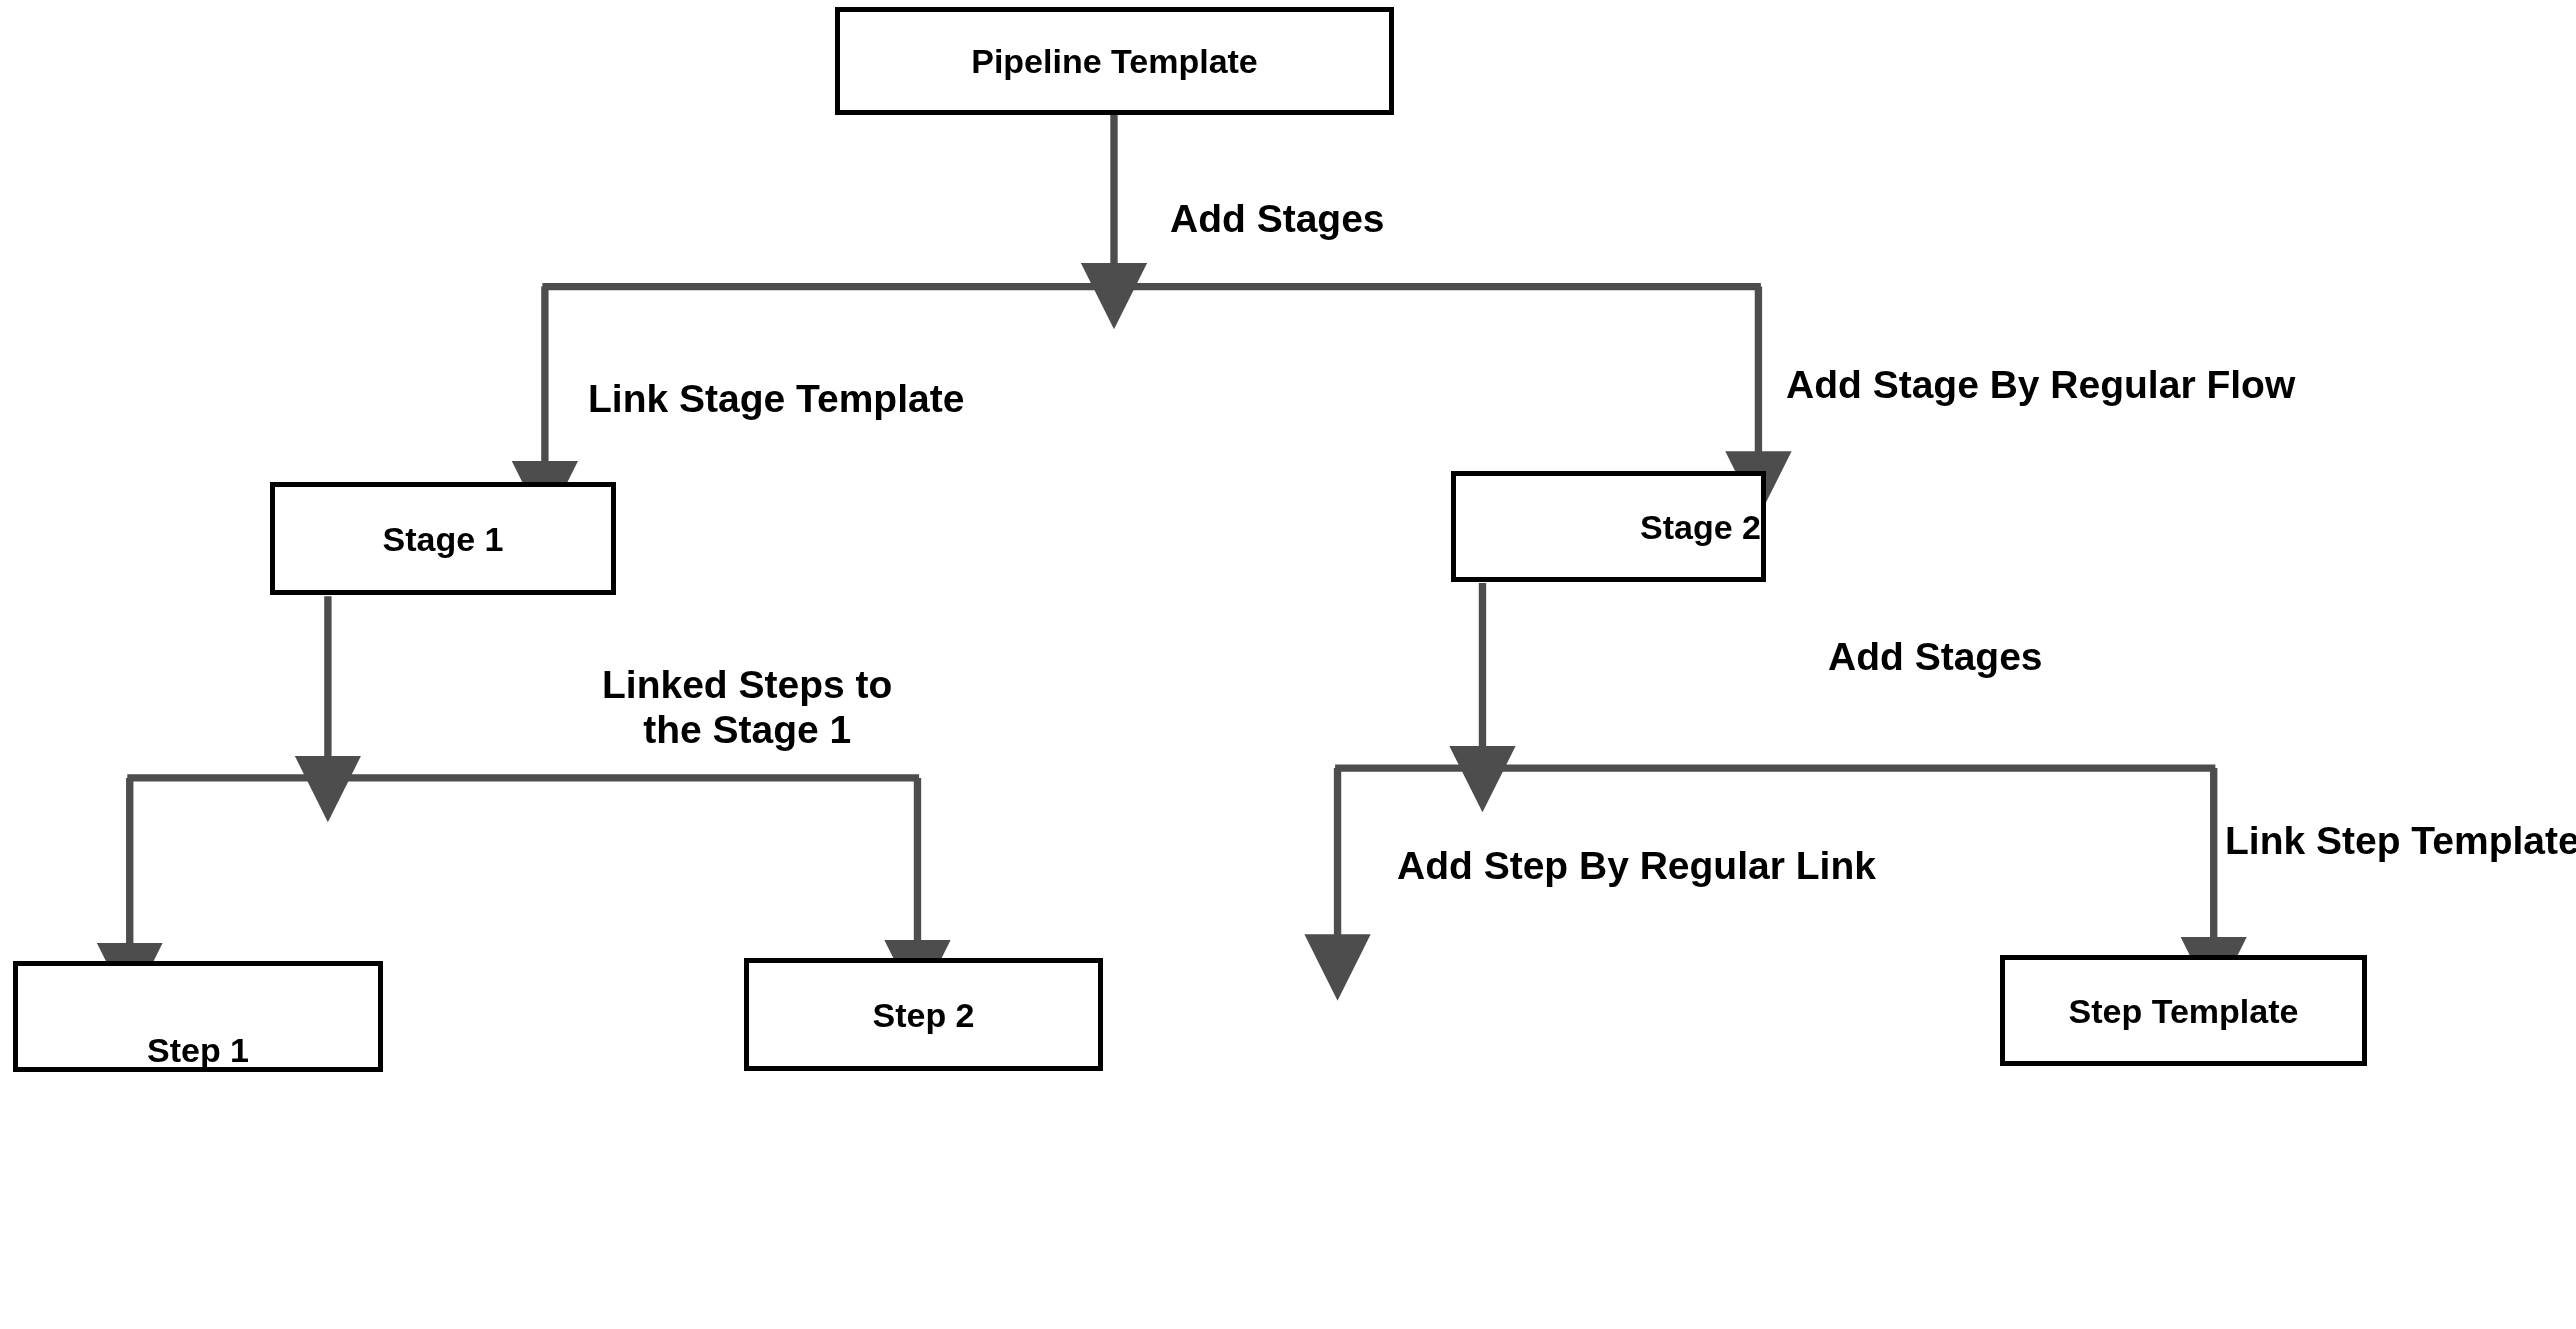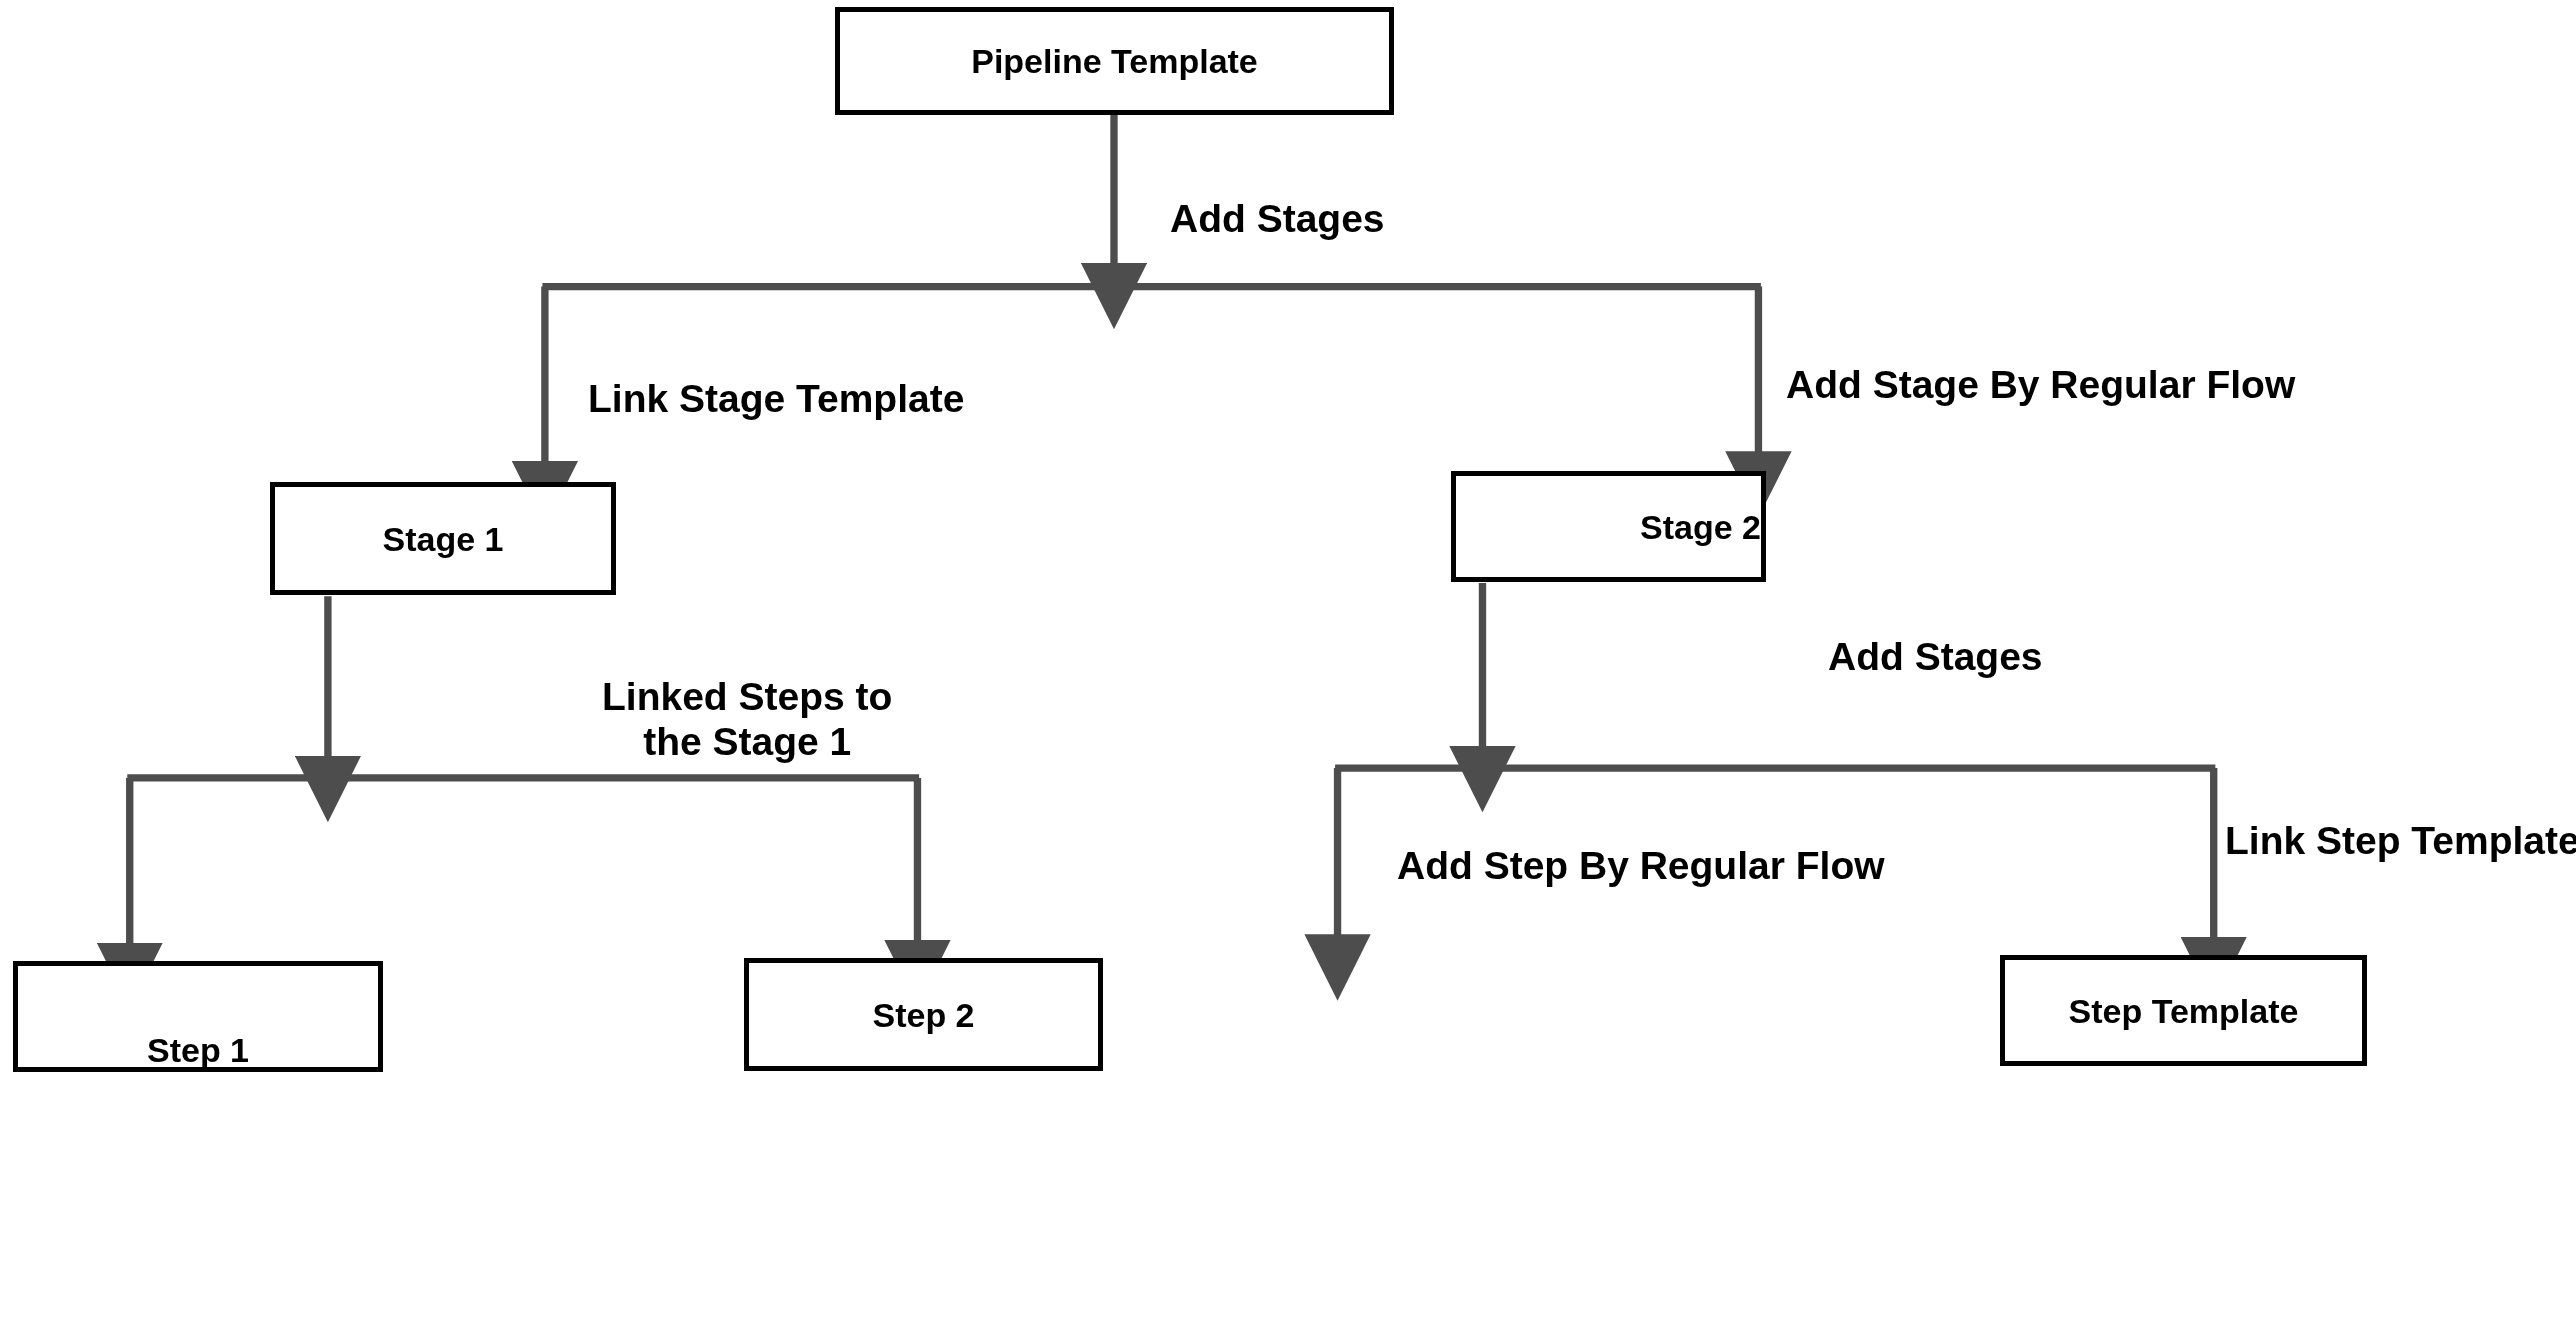--- a/index.html
+++ b/index.html
@@ -118,23 +118,23 @@
   <div class="node" style="left:2000px; top:955px; width:367px; height:111px;">
     <span class="node-label">Step Template</span>
   </div>
 
   <div class="edge-label" style="left:1170px; top:197px;">Add Stages</div>
 
   <div class="edge-label" style="left:588px; top:377px;">Link Stage Template</div>
 
   <div class="edge-label" style="left:1786px; top:363px;">Add Stage By Regular Flow</div>
 
-  <div class="edge-label two-line" style="left:602px; top:663px;margin-top:12px;">Linked Steps to
+  <div class="edge-label two-line" style="left:602px; top:663px;">Linked Steps to
 the Stage 1</div>
 
   <div class="edge-label" style="left:1828px; top:635px;">Add Stages</div>
 
-  <div class="edge-label" style="left:1397px; top:844px;">Add Step By Regular Flow</div>
+  <div class="edge-label" style="left:1397px; top:844px;">Add Step By Regular Link</div>
 
   <div class="edge-label" style="left:2225px; top:819px;">Link Step Template</div>
 
 </div>
 
 
 </body></html>

